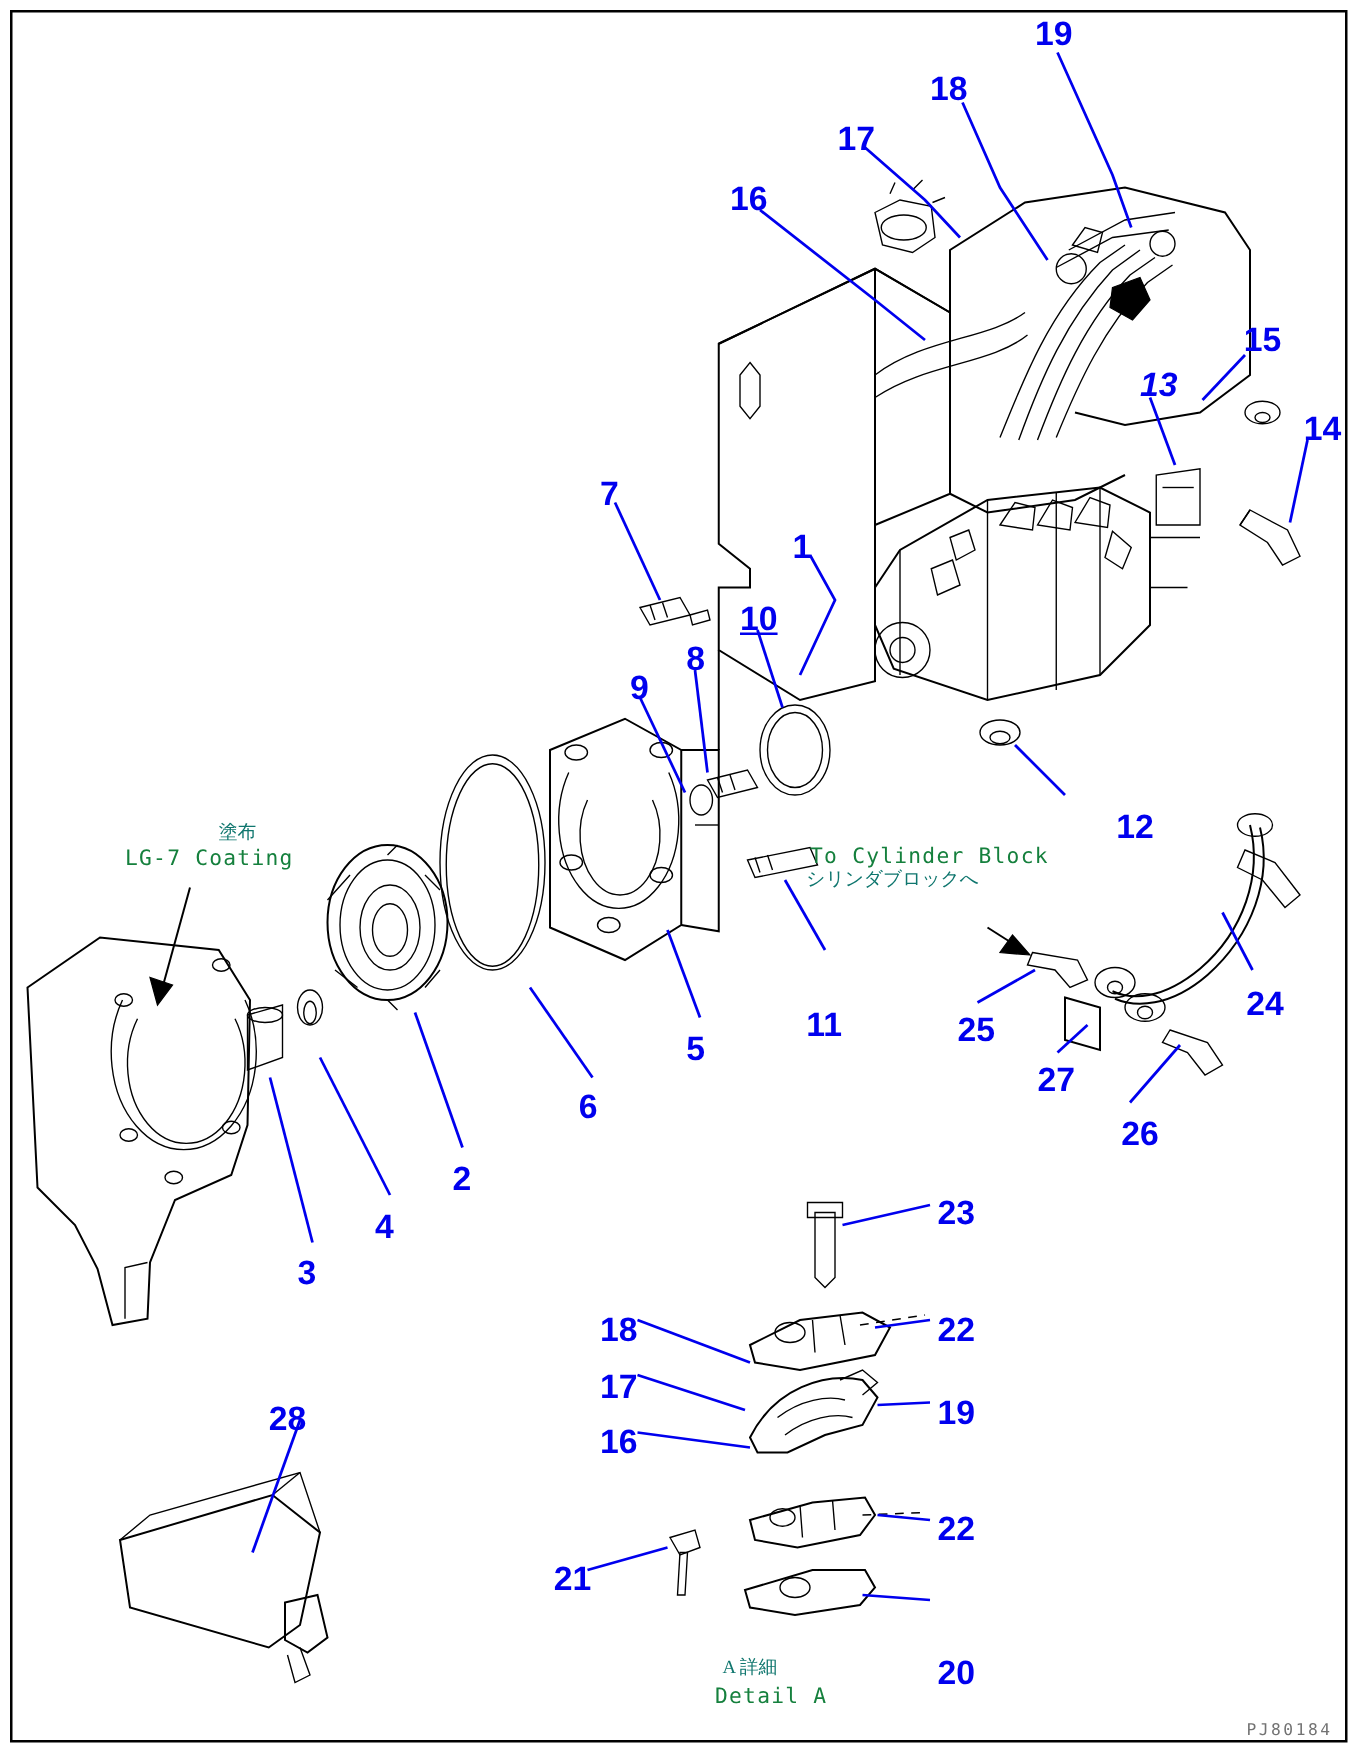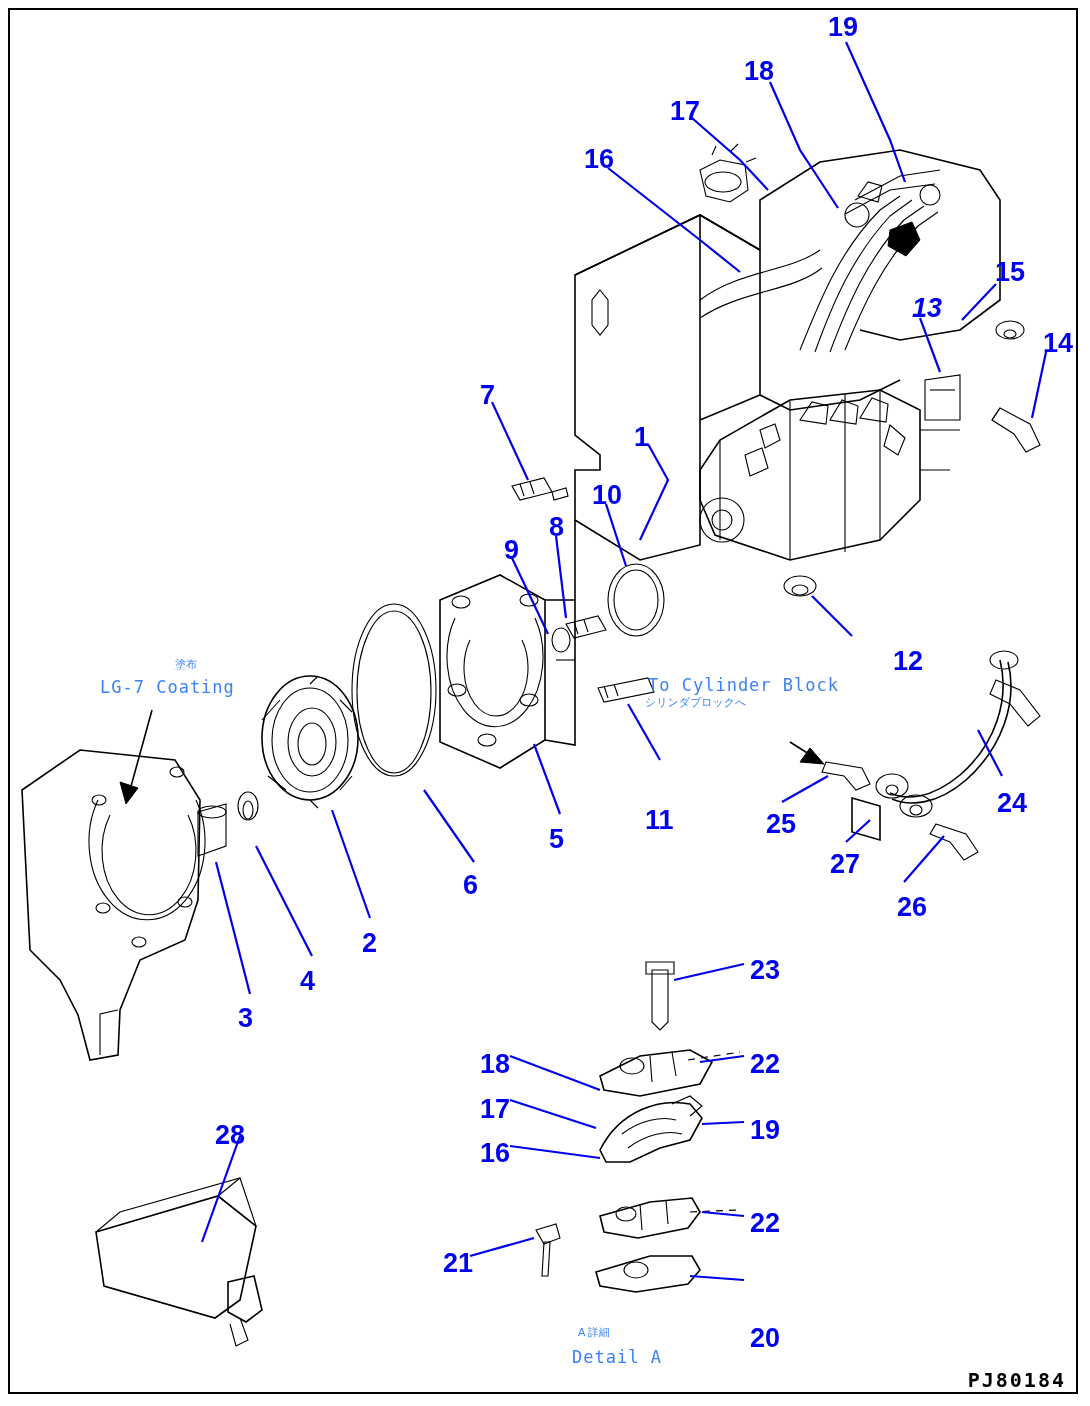--- a/index.html
+++ b/index.html
@@ -30,44 +30,43 @@
     position: absolute;
     color: #0000ee;
     font-weight: bold;
     font-size: 27px;
     font-family: "Liberation Sans", sans-serif;
     line-height: 1;
     white-space: nowrap;
   }
   .jptext {
     position: absolute;
-    color: #3b82f6;
-    font-family: Liberation Sans, sans-serif;
-    font-size: 11px;
+    color: #0f766e;
+    font-family: Liberation Serif, serif;
+    font-size: 15px;
     white-space: nowrap;
     line-height: 1.15;
   }
   .entext {
     position: absolute;
-    color: #3b82f6;
+    color: #15803d;
     font-family: "DejaVu Sans Mono", monospace;
     font-size: 17px;
     letter-spacing: 1px;
     white-space: nowrap;
     line-height: 1.15;
   }
   .docid {
     position: absolute;
     right: 24px;
     bottom: 14px;
-    color: #000000;
+    color: #737373;
     font-family: "DejaVu Sans Mono", monospace;
-    font-size: 20px;
+    font-size: 13px;
     letter-spacing: 2px;
-    font-weight: bold;
   }
   svg.art {
     position: absolute;
     left: 0;
     top: 0;
     width: 1090px;
     height: 1406px;
     pointer-events: none;
   }
   .ln { stroke: #000; stroke-width: 1.6; fill: none; }
@@ -289,21 +288,21 @@
   <div id="callout-layer">
       <div class="callout" style="left: 634px; top: 424px;">1</div>
       <div class="callout" style="left: 362px; top: 930px;">2</div>
       <div class="callout" style="left: 238px; top: 1005px;">3</div>
       <div class="callout" style="left: 300px; top: 968px;">4</div>
       <div class="callout" style="left: 549px; top: 826px;">5</div>
       <div class="callout" style="left: 463px; top: 872px;">6</div>
       <div class="callout" style="left: 480px; top: 382px;">7</div>
       <div class="callout" style="left: 549px; top: 514px;">8</div>
       <div class="callout" style="left: 504px; top: 537px;">9</div>
-      <div class="callout" style="left: 592px; top: 482px;">10</div>
+      <div class="callout" style="left: 592px; top: 482px; text-decoration: underline;">10</div>
       <div class="callout" style="left: 645px; top: 769px; margin-top: 38px;">11</div>
       <div class="callout" style="left: 845px; top: 648px; margin-left: 48px;">12</div>
       <div class="callout" style="left: 912px; top: 295px; font-style: italic;">13</div>
       <div class="callout" style="left: 1043px; top: 330px;">14</div>
       <div class="callout" style="left: 995px; top: 259px;">15</div>
       <div class="callout" style="left: 584px; top: 146px;">16</div>
       <div class="callout" style="left: 670px; top: 98px;">17</div>
       <div class="callout" style="left: 744px; top: 58px;">18</div>
       <div class="callout" style="left: 828px; top: 14px;">19</div>
       <div class="callout" style="left: 750px; top: 1325px;">20</div>

